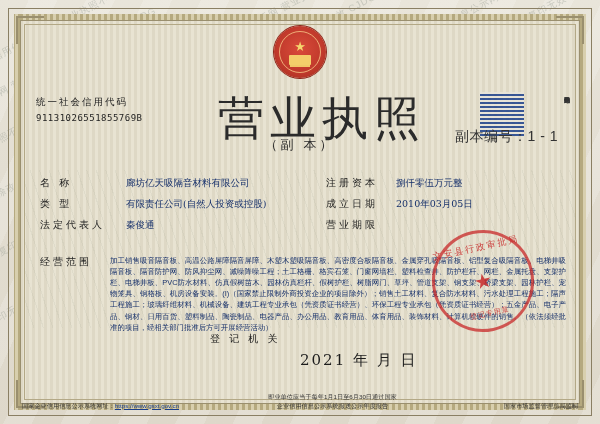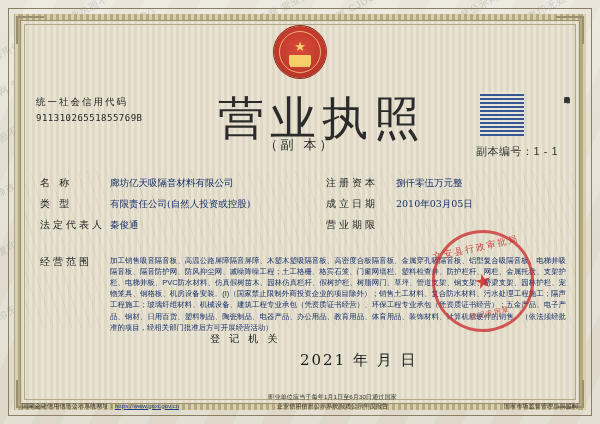--- a/index.html
+++ b/index.html
@@ -86,22 +86,22 @@
     position:absolute;left:0;right:0;top:88px;text-align:center;
     font-family:"DejaVu Serif","Liberation Serif",serif;
     font-weight:normal;font-size:46px;letter-spacing:6px;color:#2b2b2b;padding-left:44px;
   }
   .subtitle{
     position:absolute;left:0;right:0;top:136px;text-align:center;
     font-family:"DejaVu Serif","Liberation Serif",serif;
     font-size:13px;letter-spacing:3px;color:#2b2b2b;
   }
   .doc-no{
-    position:absolute;right:42px;top:144px;
-    font-size:11px;color:#333;letter-spacing:0.5px;
+    position:absolute;right:42px;top:128px;
+    font-size:14px;color:#333;letter-spacing:0.5px;
   }
 
   
   .code-block{
     position:absolute;left:36px;top:96px;width:190px;
   }
   .code-label{font-size:9.5px;color:#222;letter-spacing:2px;}
   .code-value{
     margin-top:4px;font-family:"DejaVu Sans Mono","Liberation Mono",monospace;
     font-size:9px;color:#222;letter-spacing:0.5px;
@@ -120,21 +120,21 @@
     font-size:6px;line-height:1.25;color:#333;
     writing-mode:vertical-rl;text-orientation:upright;
     letter-spacing:0px;height:60px;
   }
 
   
   .fields{
     position:absolute;left:40px;top:176px;right:34px;
   }
   .row{display:flex;margin-bottom:7px;}
-  .col-l{width:286px;display:flex;align-items:center;}
+  .col-l{width:286px;display:flex;align-items:center;gap:16px;}
   .col-r{flex:1;display:flex;align-items:flex-end;}
   .lbl{
     width:66px;flex:0 0 66px;font-size:10px;color:#1d1d1d;
     letter-spacing:3px;font-family:"DejaVu Serif","Liberation Serif",serif;
   }
   .val{
     flex:1;font-size:9.5px;color:#16306b;
     font-family:"DejaVu Serif","Liberation Serif",serif;
     border-bottom:0;line-height:1.35;
     padding-left:4px;

